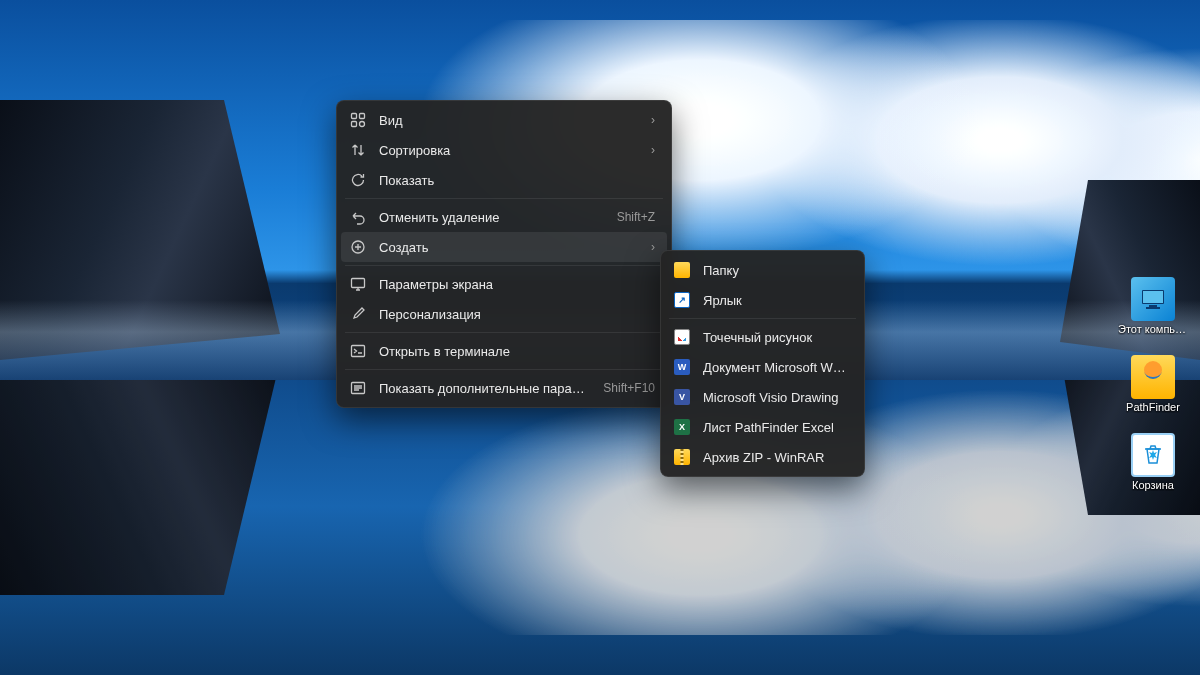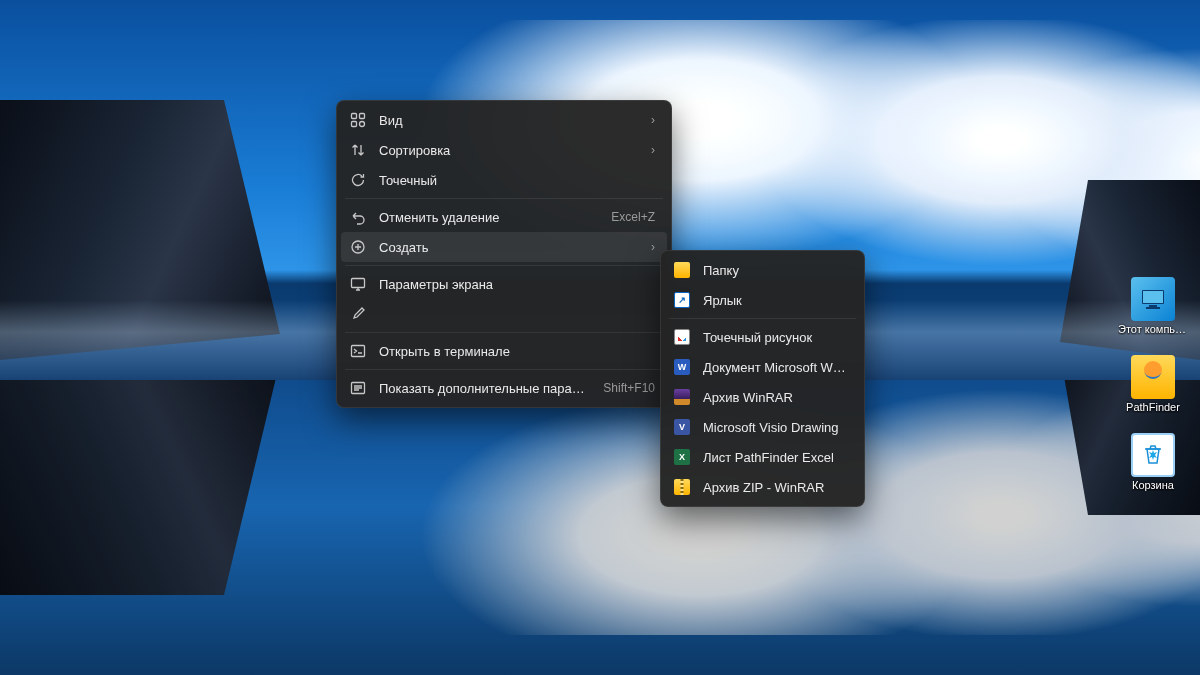--- a/index.html
+++ b/index.html
@@ -224,32 +224,32 @@
       </span>
       <span class="mi-label">Сортировка</span>
       <span class="mi-tail">›</span>
     </div>
     <div class="menu-row">
       <span class="mi-icon">
         <svg width="16" height="16" viewBox="0 0 16 16" fill="none" stroke="currentColor" stroke-width="1.3">
           <path d="M13.5 8a5.5 5.5 0 1 1-1.6-3.9M13.5 2v3h-3"></path>
         </svg>
       </span>
-      <span class="mi-label">Точечный</span>
+      <span class="mi-label">Показать</span>
       <span class="mi-tail"></span>
     </div>
     <div class="menu-sep"></div>
     <div class="menu-row">
       <span class="mi-icon">
         <svg width="16" height="16" viewBox="0 0 16 16" fill="none" stroke="currentColor" stroke-width="1.3">
           <path d="M3 7h7a4 4 0 0 1 0 8H7M3 7l3-3M3 7l3 3"></path>
         </svg>
       </span>
       <span class="mi-label">Отменить удаление</span>
-      <span class="mi-tail">Excel+Z</span>
+      <span class="mi-tail">Shift+Z</span>
     </div>
     <div class="menu-row hover">
       <span class="mi-icon">
         <svg width="16" height="16" viewBox="0 0 16 16" fill="none" stroke="currentColor" stroke-width="1.3">
           <circle cx="8" cy="8" r="6"></circle>
           <path d="M8 5v6M5 8h6"></path>
         </svg>
       </span>
       <span class="mi-label">Создать</span>
       <span class="mi-tail">›</span>
@@ -264,20 +264,21 @@
       </span>
       <span class="mi-label">Параметры экрана</span>
       <span class="mi-tail"></span>
     </div>
     <div class="menu-row">
       <span class="mi-icon">
         <svg width="16" height="16" viewBox="0 0 16 16" fill="none" stroke="currentColor" stroke-width="1.3">
           <path d="M12 2l2 2-7 7-3 1 1-3 7-7z"></path>
         </svg>
       </span>
+      <span class="mi-label">Персонализация</span>
       <span class="mi-tail"></span>
     </div>
     <div class="menu-sep"></div>
     <div class="menu-row">
       <span class="mi-icon">
         <svg width="16" height="16" viewBox="0 0 16 16" fill="none" stroke="currentColor" stroke-width="1.3">
           <rect x="1.5" y="2.5" width="13" height="11" rx="1"></rect>
           <path d="M4 6l2.5 2L4 10M8 10h4"></path>
         </svg>
       </span>
@@ -318,26 +319,20 @@
       <span class="mi-label">Точечный рисунок</span>
     </div>
     <div class="menu-row">
       <span class="mi-icon">
         <span class="ft ft-word">W</span>
       </span>
       <span class="mi-label">Документ Microsoft Word</span>
     </div>
     <div class="menu-row">
       <span class="mi-icon">
-        <span class="ft ft-rar"></span>
-      </span>
-      <span class="mi-label">Архив WinRAR</span>
-    </div>
-    <div class="menu-row">
-      <span class="mi-icon">
         <span class="ft ft-visio">V</span>
       </span>
       <span class="mi-label">Microsoft Visio Drawing</span>
     </div>
     <div class="menu-row">
       <span class="mi-icon">
         <span class="ft ft-excel">X</span>
       </span>
       <span class="mi-label">Лист PathFinder Excel</span>
     </div>

